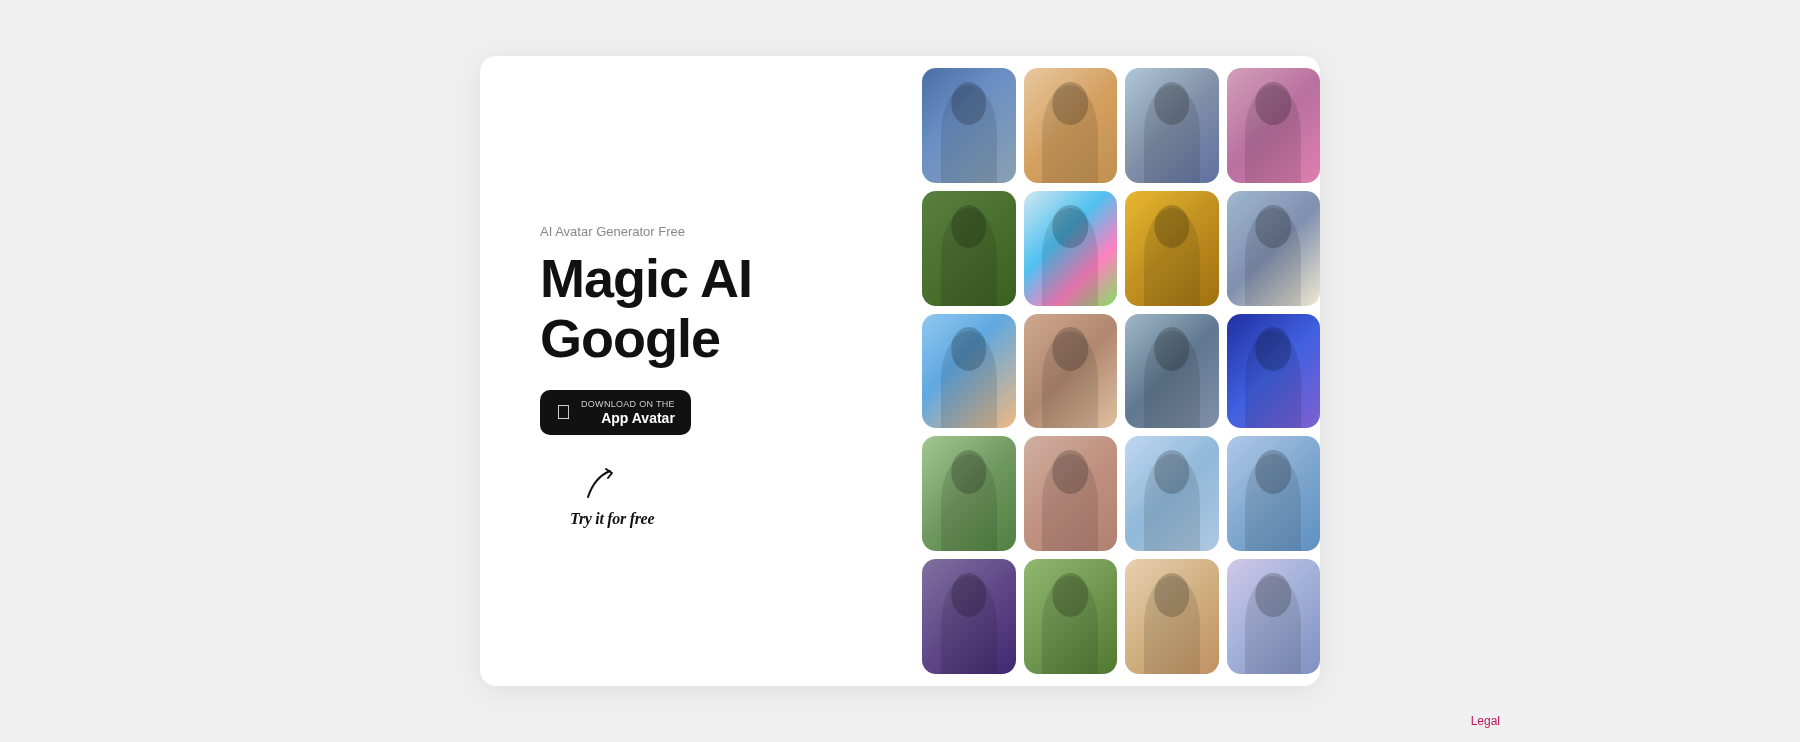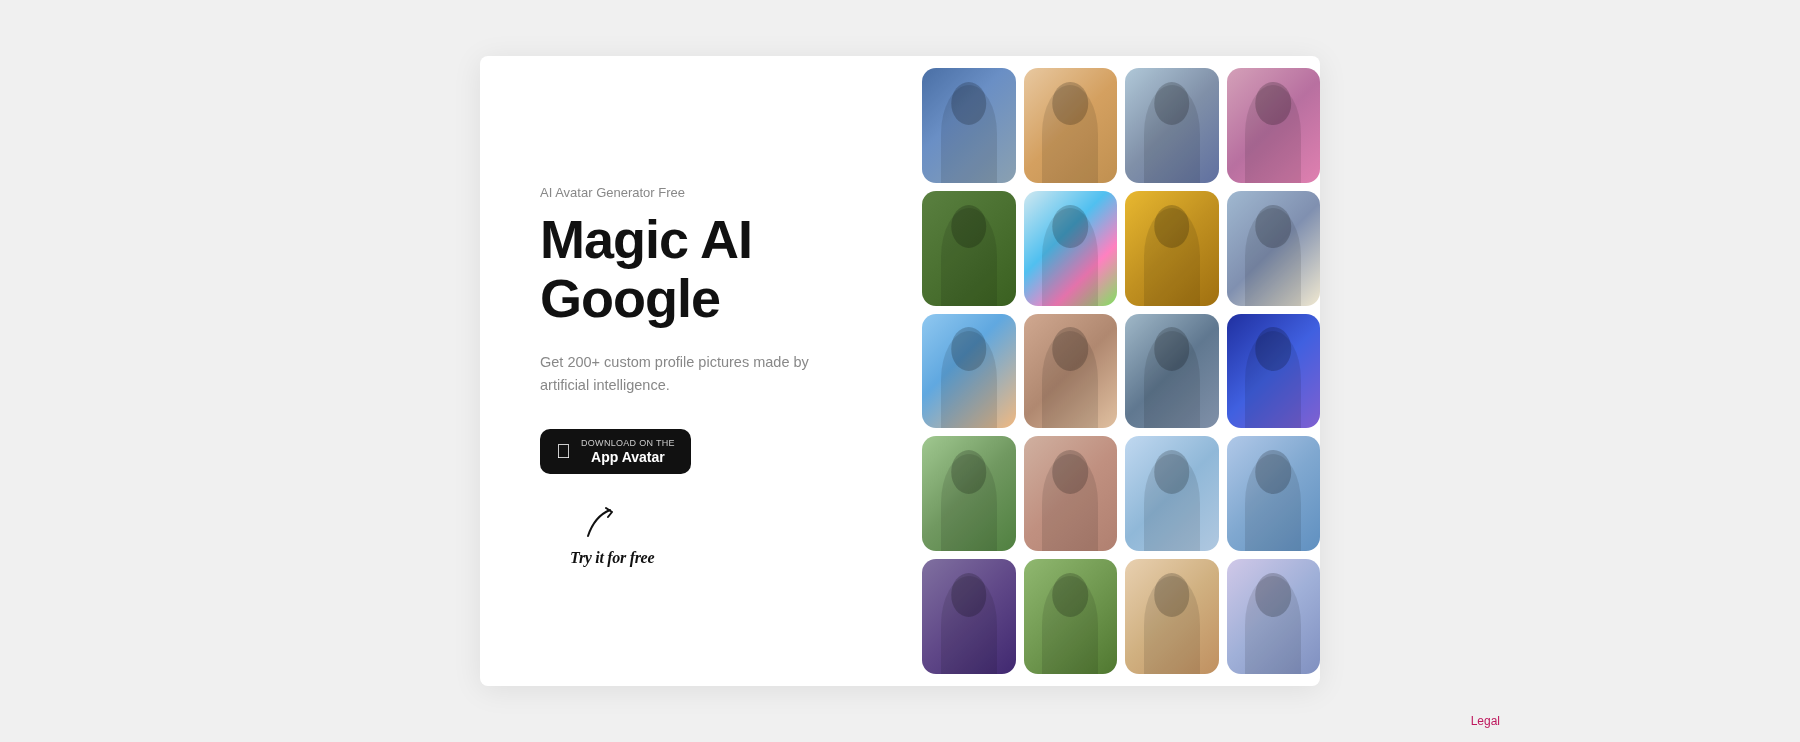--- a/index.html
+++ b/index.html
@@ -10,21 +10,21 @@
       background: #f0f0f0;
       display: flex;
       align-items: center;
       justify-content: center;
       font-family: -apple-system, BlinkMacSystemFont, 'Segoe UI', Helvetica, Arial, sans-serif;
       overflow: hidden;
     }
 
     .card {
       background: #ffffff;
-      border-radius: 8px;
+      border-radius: 16px;
       width: 840px;
       height: 630px;
       display: flex;
       flex-direction: row;
       overflow: hidden;
       position: relative;
       box-shadow: 0 4px 30px rgba(0,0,0,0.08);
     }
 
     
@@ -82,21 +82,21 @@
     }
 
     .store-btn-icon {
       font-size: 20px;
       flex-shrink: 0;
     }
 
     .store-btn-text {
       display: flex;
       flex-direction: column;
-      align-items: center;
+      align-items: flex-end;
     }
 
     .store-btn-small {
       font-size: 9px;
       font-weight: 400;
       color: #ccc;
       line-height: 1;
       margin-bottom: 2px;
       text-transform: uppercase;
       letter-spacing: 0.3px;
@@ -233,21 +233,20 @@
 <div class="card">
 
   <div class="left-panel">
     <p class="subtitle">AI Avatar Generator Free</p>
 
     <h1 class="main-title">
       <span>Magic AI</span><br>
       <span>Google</span>
     </h1>
 
-    <p class="description">Get 200+ custom profile pictures made by artificial intelligence.</p>
 
     <div class="store-buttons">
 
       <a class="store-btn" href="#">
         <span class="store-btn-icon"></span>
         <span class="store-btn-text">
           <span class="store-btn-small">Download on the</span>
           <span class="store-btn-large">App Avatar</span>
         </span>
       </a>

